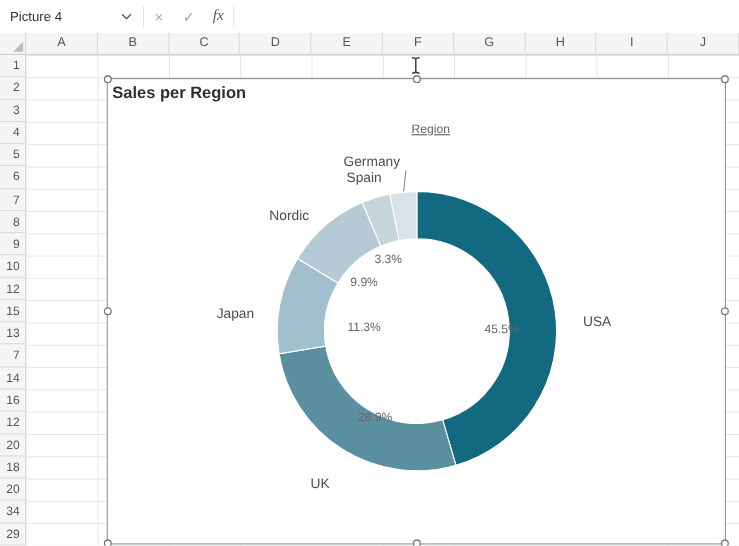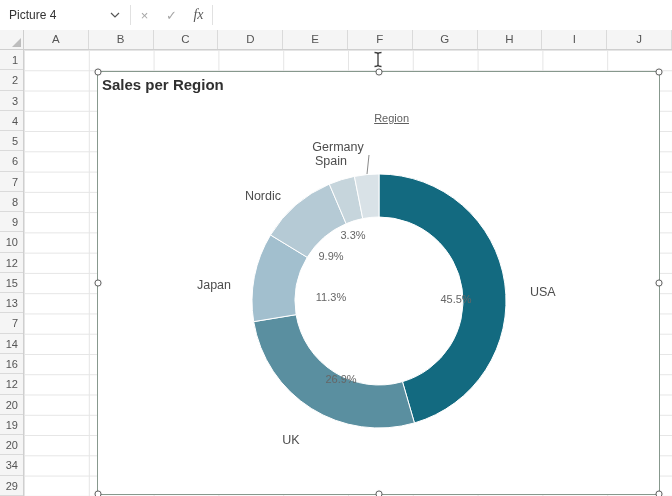--- a/index.html
+++ b/index.html
@@ -136,21 +136,21 @@
       <div class="row-h">9</div>
       <div class="row-h">10</div>
       <div class="row-h">12</div>
       <div class="row-h">15</div>
       <div class="row-h">13</div>
       <div class="row-h">7</div>
       <div class="row-h">14</div>
       <div class="row-h">16</div>
       <div class="row-h">12</div>
       <div class="row-h">20</div>
-      <div class="row-h">19</div>
+      <div class="row-h">18</div>
       <div class="row-h">20</div>
       <div class="row-h">34</div>
       <div class="row-h">29</div>
     </div>
   <div class="grid"></div>
 
   <div class="picture">
     <div class="chart-title">Sales per Region</div>
     <div class="legend-title">Region</div>
     <svg class="donut-svg" width="561" height="422" viewBox="0 0 561 422">

